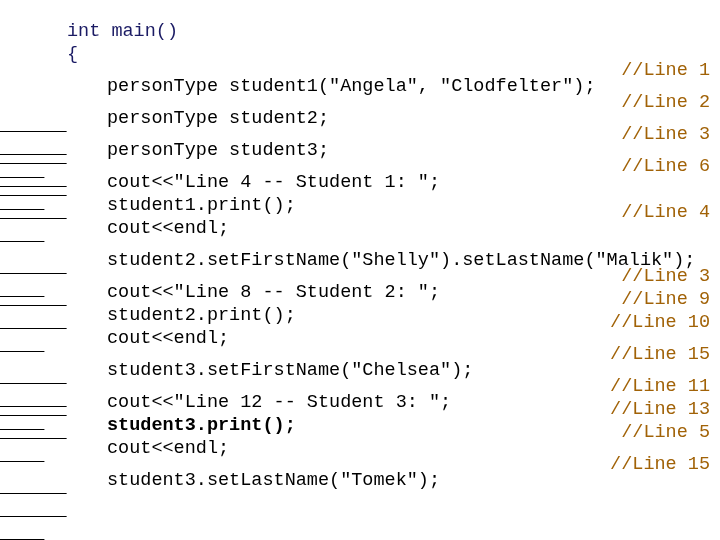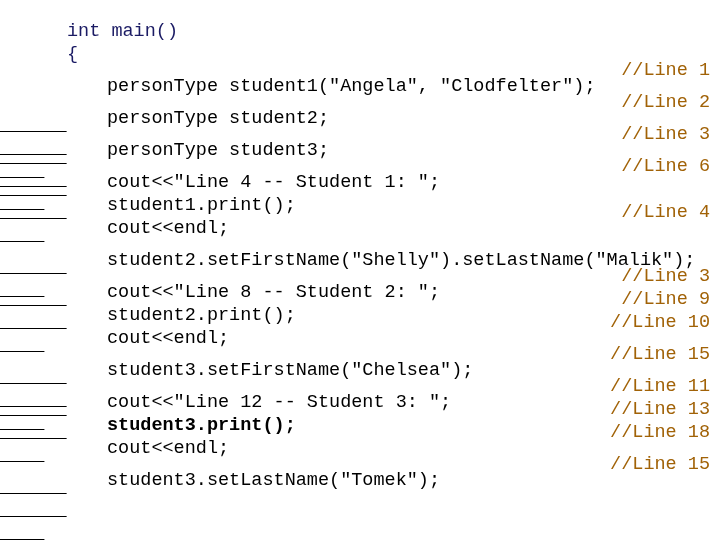--- a/index.html
+++ b/index.html
@@ -148,21 +148,21 @@
     <div class="row gap-before">
       <span class="code" style="left:62px;">cout&lt;&lt;"Line 12 -- Student 3: ";</span>
       <span class="comment">//Line 11</span>
     </div>
     <div class="row tight">
       <span class="code" style="left:62px;font-weight:bold;">student3.print();</span>
       <span class="comment">//Line 13</span>
     </div>
     <div class="row tight">
       <span class="code" style="left:62px;">cout&lt;&lt;endl;</span>
-      <span class="comment">//Line 18</span>
+      <span class="comment">//Line 5</span>
     </div>
 
     <div class="row gap-before">
       <span class="code" style="left:62px;">student3.setLastName("Tomek");</span>
       <span class="comment">//Line 15</span>
     </div>
 
   </div>
 </div>
 

